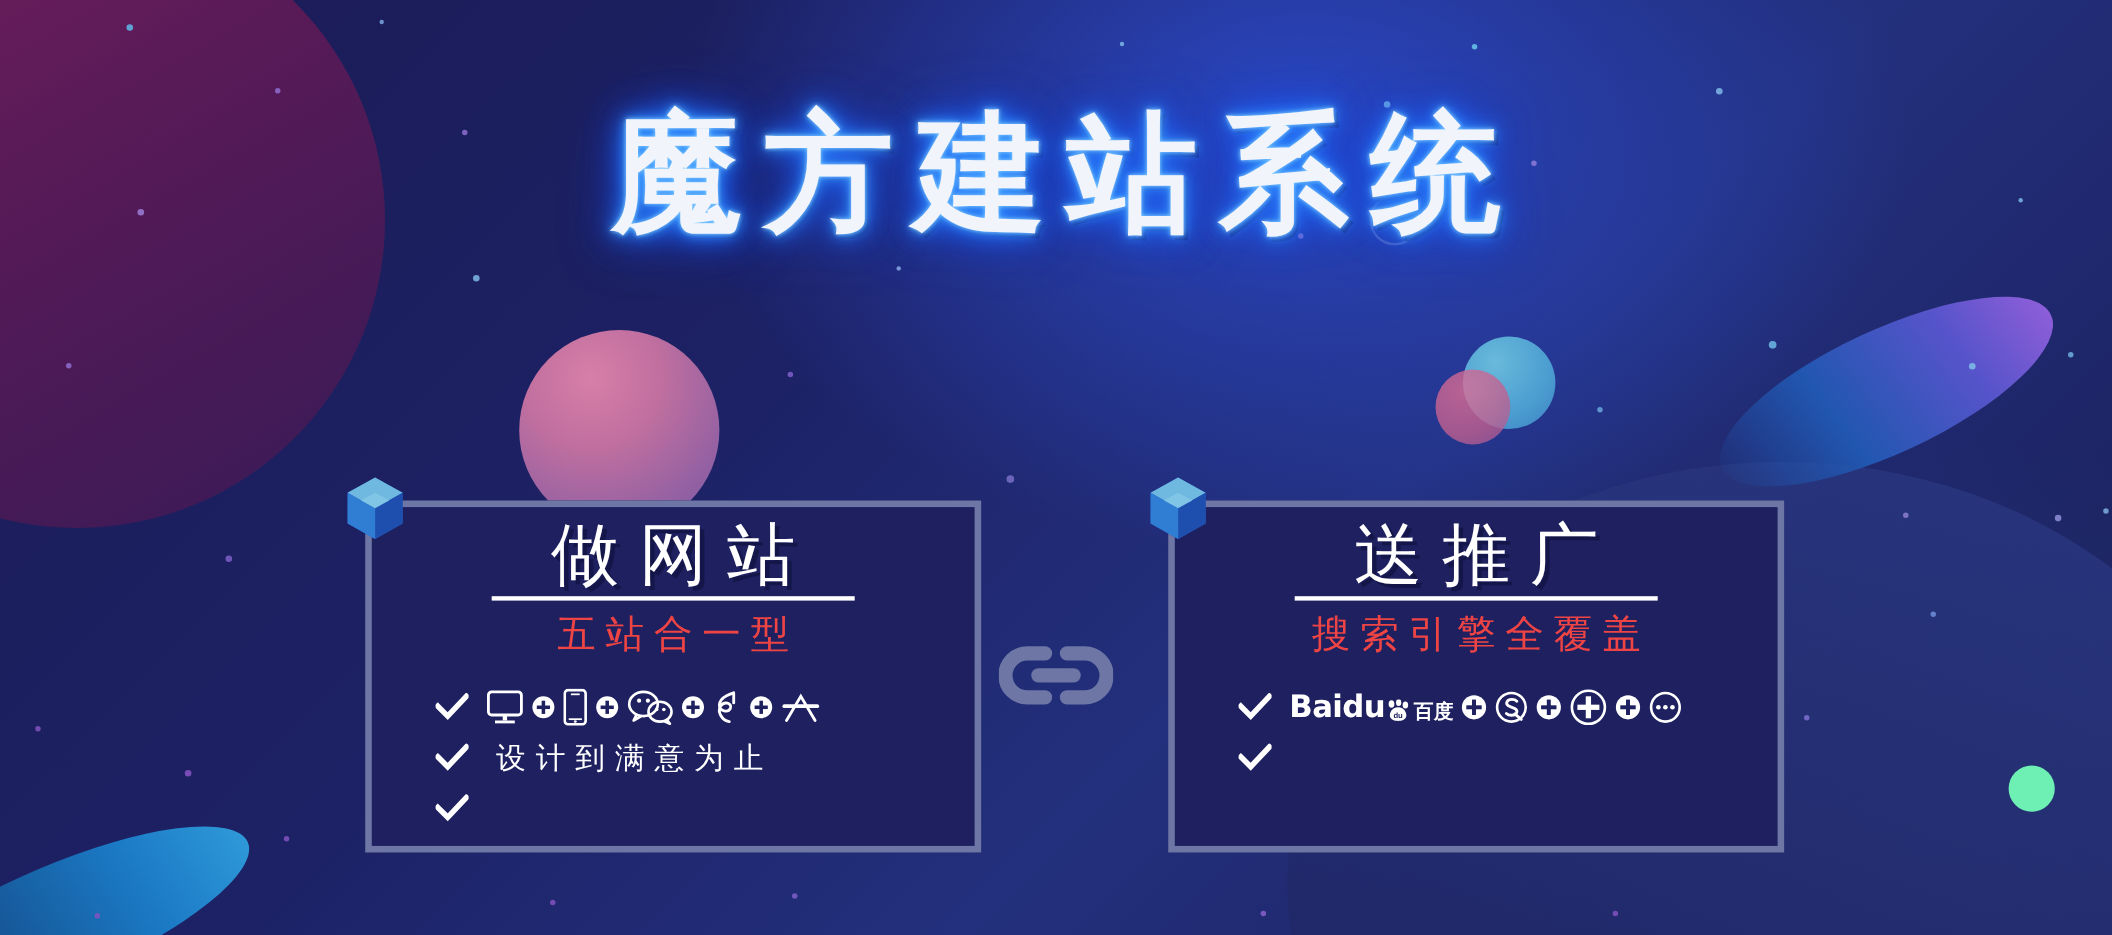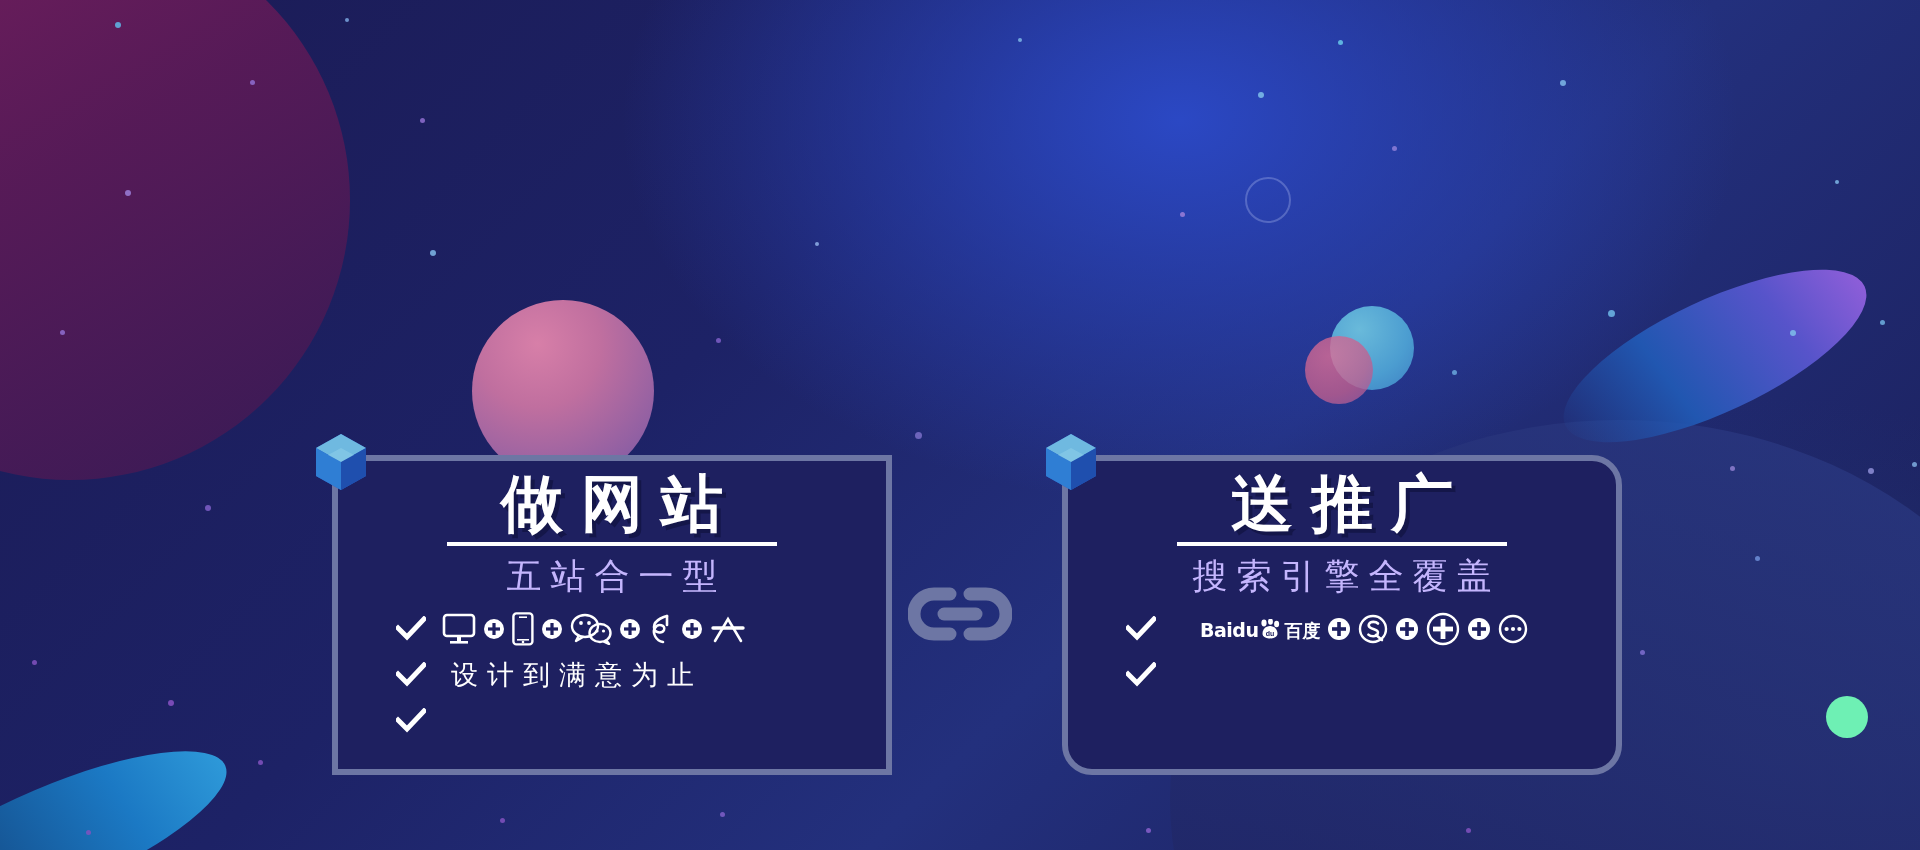--- a/index.html
+++ b/index.html
@@ -133,60 +133,60 @@
   .panel {
     position: absolute;
     top: 455px;
     width: 560px;
     height: 320px;
     border: 6px solid #6d76a4;
     background: #1e2060;
     box-sizing: border-box;
   }
   .panel-left  { left: 332px; }
-  .panel-right { left: 1062px; border-radius: 30px; }
+  .panel-right { left: 1062px; }
 
   .cube {
     position: absolute;
     left: -28px; top: -30px;
     width: 62px; height: 62px;
   }
 
   .panel-inner {
     position: relative;
     height: 100%;
     display: flex;
     flex-direction: column;
     align-items: center;
     padding-top: 8px;
     box-sizing: border-box;
   }
   .panel-heading {
     font-size: 62px;
-    font-weight: 700;
+    font-weight: 400;
     color: #ffffff;
     letter-spacing: 18px;
     text-indent: 18px;
     font-family: "DejaVu Sans", "Liberation Sans", sans-serif;
     text-shadow: 4px 4px 0 rgba(10,12,50,.5);
     line-height: 1.12;
   }
   .heading-rule {
     width: 330px;
     height: 4px;
     background: #ffffff;
     margin: 4px 0 7px;
   }
   .panel-sub {
     font-size: 35px;
-    color: #c4b5fd;
+    color: #ef4444;
     letter-spacing: 9px;
     text-indent: 9px;
     font-family: "DejaVu Sans", "Liberation Sans", sans-serif;
-    margin-bottom: 4px;
+    margin-bottom: 18px;
   }
 
   .feature-row {
     display: flex;
     align-items: center;
     width: 100%;
     padding-left: 58px;
     box-sizing: border-box;
     margin-top: 4px;
     min-height: 42px;
@@ -213,21 +213,21 @@
 
   
   .baidu {
     display: flex;
     align-items: flex-end;
     color: #ffffff;
     font-weight: 700;
     font-family: "DejaVu Sans", "Liberation Sans", sans-serif;
     line-height: 1;
   }
-  .baidu .bai { font-size: 19px; letter-spacing: -.5px; margin-left: 28px; }
+  .baidu .bai { font-size: 28px; letter-spacing: -.5px; }
   .baidu .cn  { font-size: 18px; margin-left: 2px; }
 
   
   .link-icon {
     position: absolute;
     left: 908px; top: 582px;
   }
 </style>
 </head>
 <body>
@@ -275,20 +275,23 @@
       <div class="star" style="left: 1146px; top: 828px; width: 5px; height: 5px; background: rgb(138, 96, 204); opacity: 0.85;"></div>
       <div class="star" style="left: 1640px; top: 650px; width: 5px; height: 5px; background: rgb(127, 111, 208); opacity: 0.85;"></div>
       <div class="star" style="left: 1790px; top: 330px; width: 6px; height: 6px; background: rgb(127, 192, 234); opacity: 0.85;"></div>
       <div class="star" style="left: 1880px; top: 320px; width: 5px; height: 5px; background: rgb(111, 176, 224); opacity: 0.85;"></div>
       <div class="star" style="left: 1392px; top: 146px; width: 5px; height: 5px; background: rgb(143, 127, 216); opacity: 0.85;"></div>
       <div class="star" style="left: 1018px; top: 38px; width: 4px; height: 4px; background: rgb(127, 184, 232); opacity: 0.85;"></div>
       <div class="star" style="left: 1755px; top: 556px; width: 5px; height: 5px; background: rgb(111, 143, 216); opacity: 0.85;"></div>
       <div class="star" style="left: 500px; top: 818px; width: 5px; height: 5px; background: rgb(131, 82, 192); opacity: 0.85;"></div>
     </div>
 
+  <div class="title-wrap">
+    <div class="main-title">魔方建站系统</div>
+  </div>
 
 
   <div class="panel panel-left">
     <svg class="cube" viewBox="0 0 62 62">
       <polygon points="31,3 56,17 56,45 31,59 6,45 6,17" fill="#2a63c9"></polygon>
       <polygon points="31,3 56,17 31,31 6,17" fill="#6fb9e0"></polygon>
       <polygon points="31,31 56,17 56,45 31,59" fill="#1f4fae"></polygon>
       <polygon points="31,31 6,17 6,45 31,59" fill="#2f7ed4"></polygon>
       <polygon points="31,17 44,24 31,31 18,24" fill="#8ed0ea" opacity=".55"></polygon>
     </svg>

